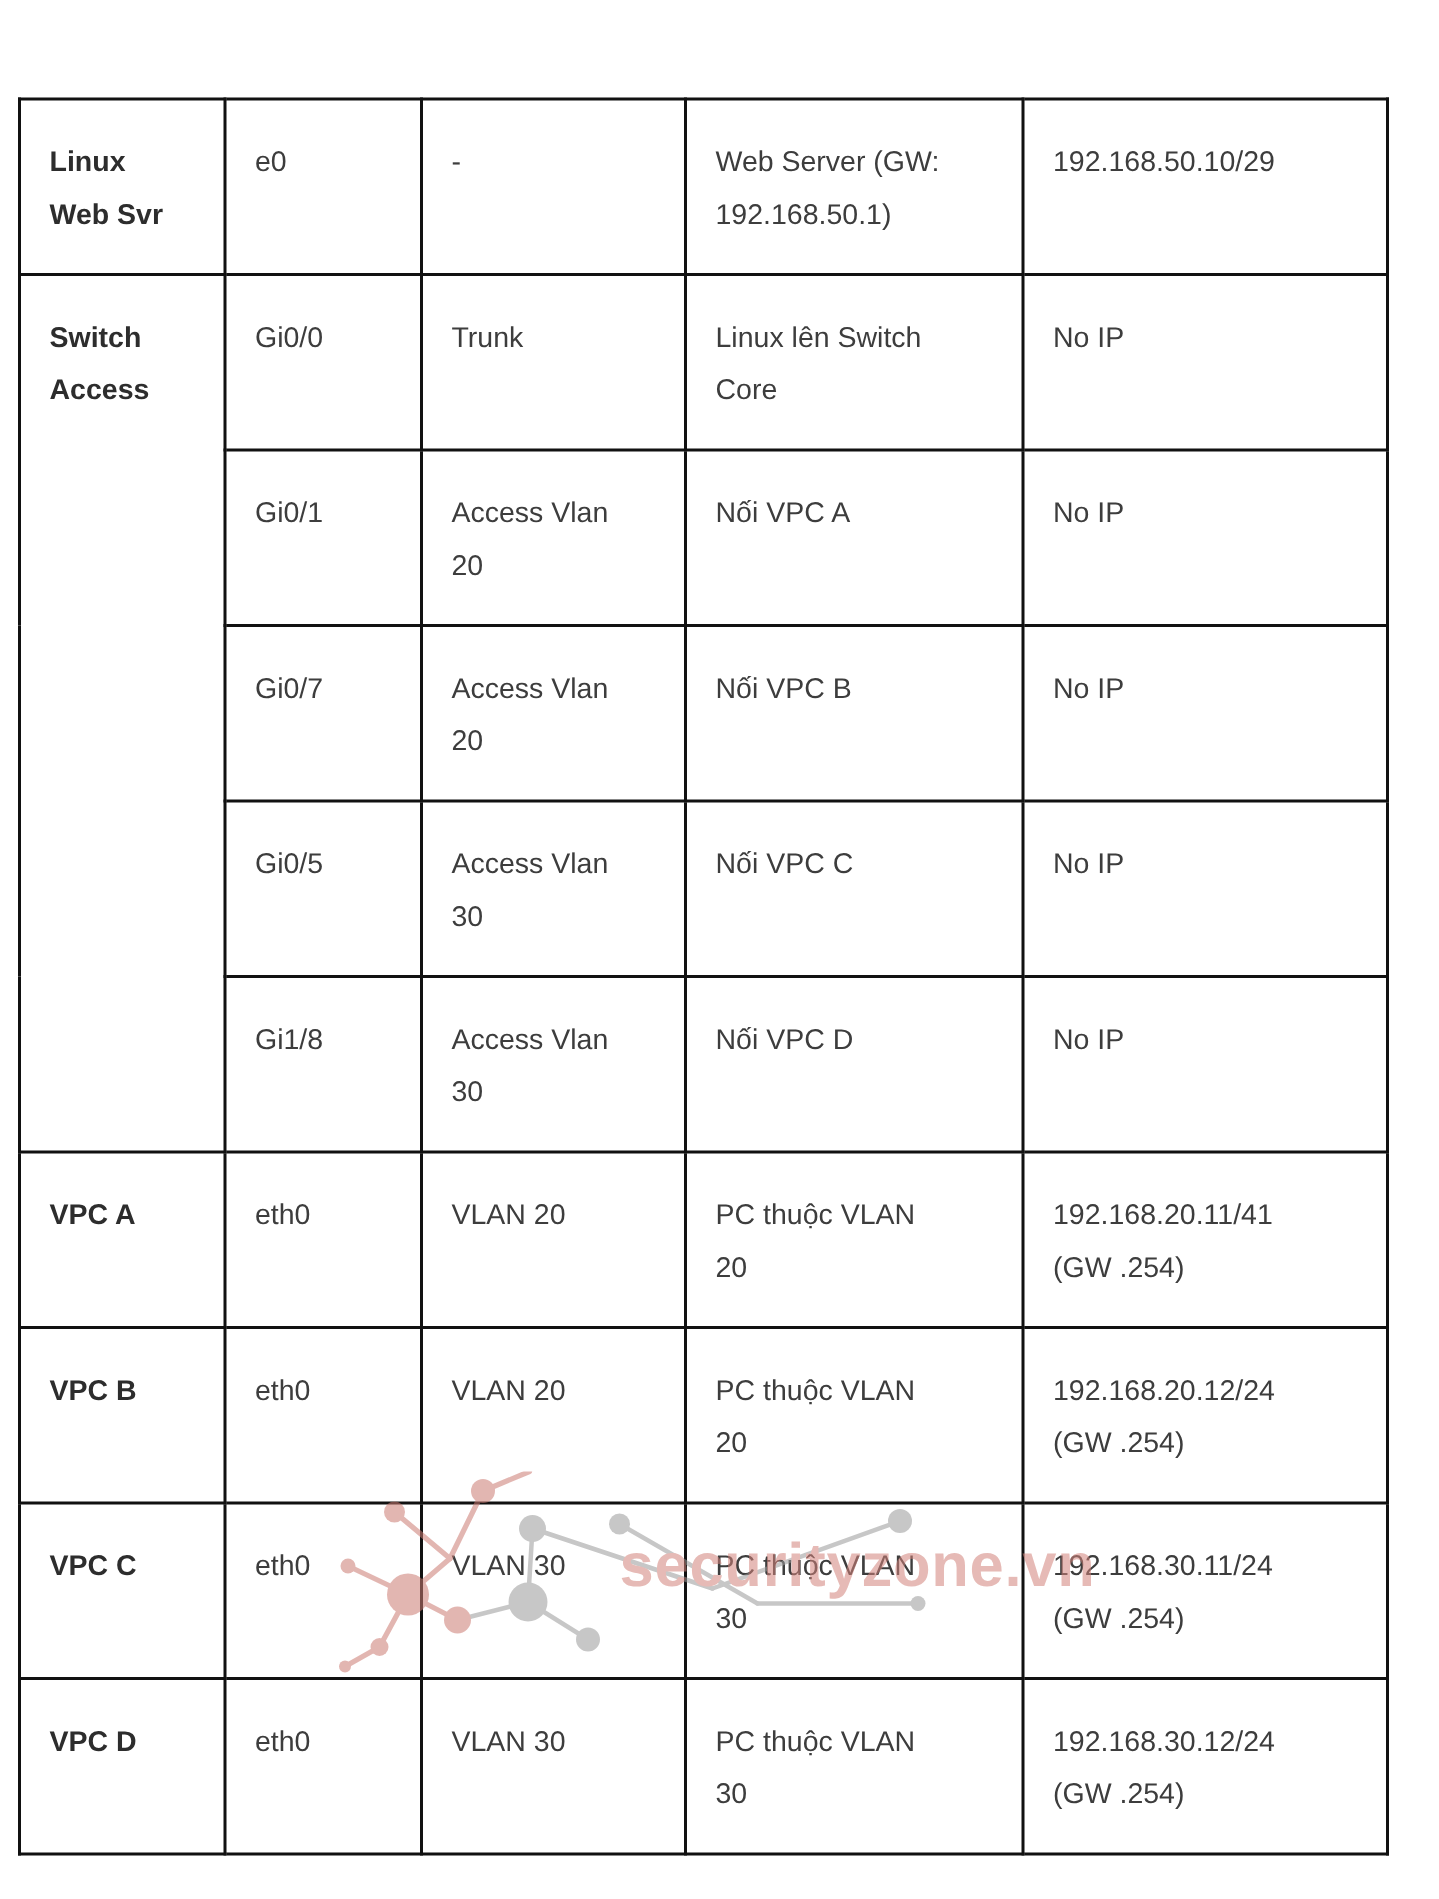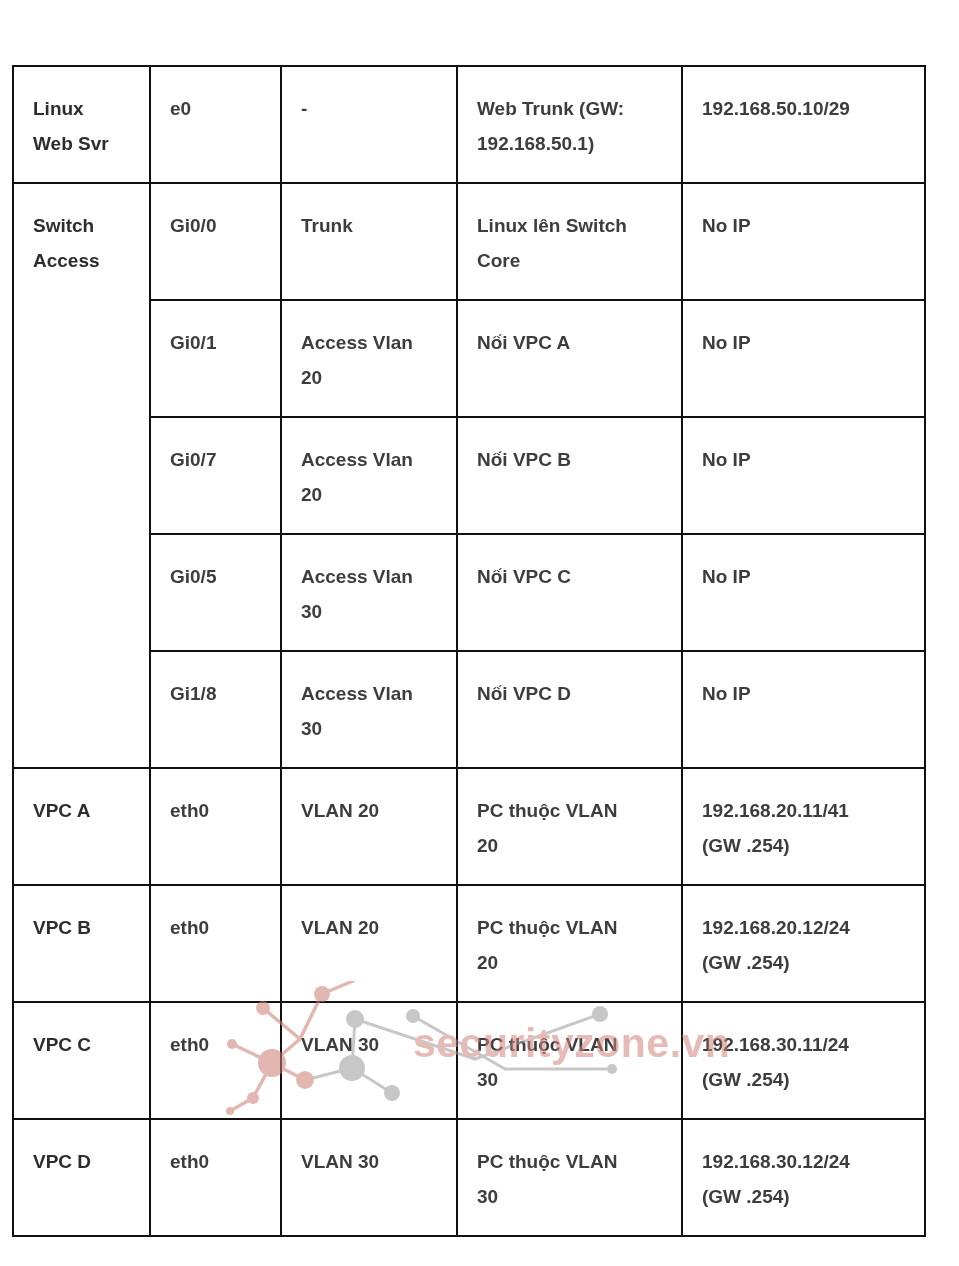--- a/index.html
+++ b/index.html
@@ -26,21 +26,20 @@
   table.iface td {
     border: 2px solid var(--table-border, #111);
     vertical-align: top;
     box-sizing: border-box;
     padding: 24px 14px 0 19px;
     font-size: 19px;
     line-height: 35px;
     color: var(--text, #3d3d3d);
     white-space: pre-line;
     background: transparent;
-    font-weight: bold;
   }
   table.iface td.device {
     font-weight: bold;
     color: var(--text-bold, #2d2d2d);
   }
 
   
   .watermark {
     position: absolute;
     left: 205px;
@@ -80,21 +79,21 @@
         <col style="width:176px">
         <col style="width:225px">
         <col style="width:243px">
     </colgroup>
     <tbody>
       <tr>
         <td class="device">Linux
 Web Svr</td>
         <td>e0</td>
         <td>-</td>
-        <td>Web Trunk (GW:
+        <td>Web Server (GW:
 192.168.50.1)</td>
         <td>192.168.50.10/29</td>
       </tr>
       <tr>
         <td class="device" rowspan="5">Switch
 Access</td>
         <td>Gi0/0</td>
         <td>Trunk</td>
         <td>Linux lên Switch
 Core</td>

